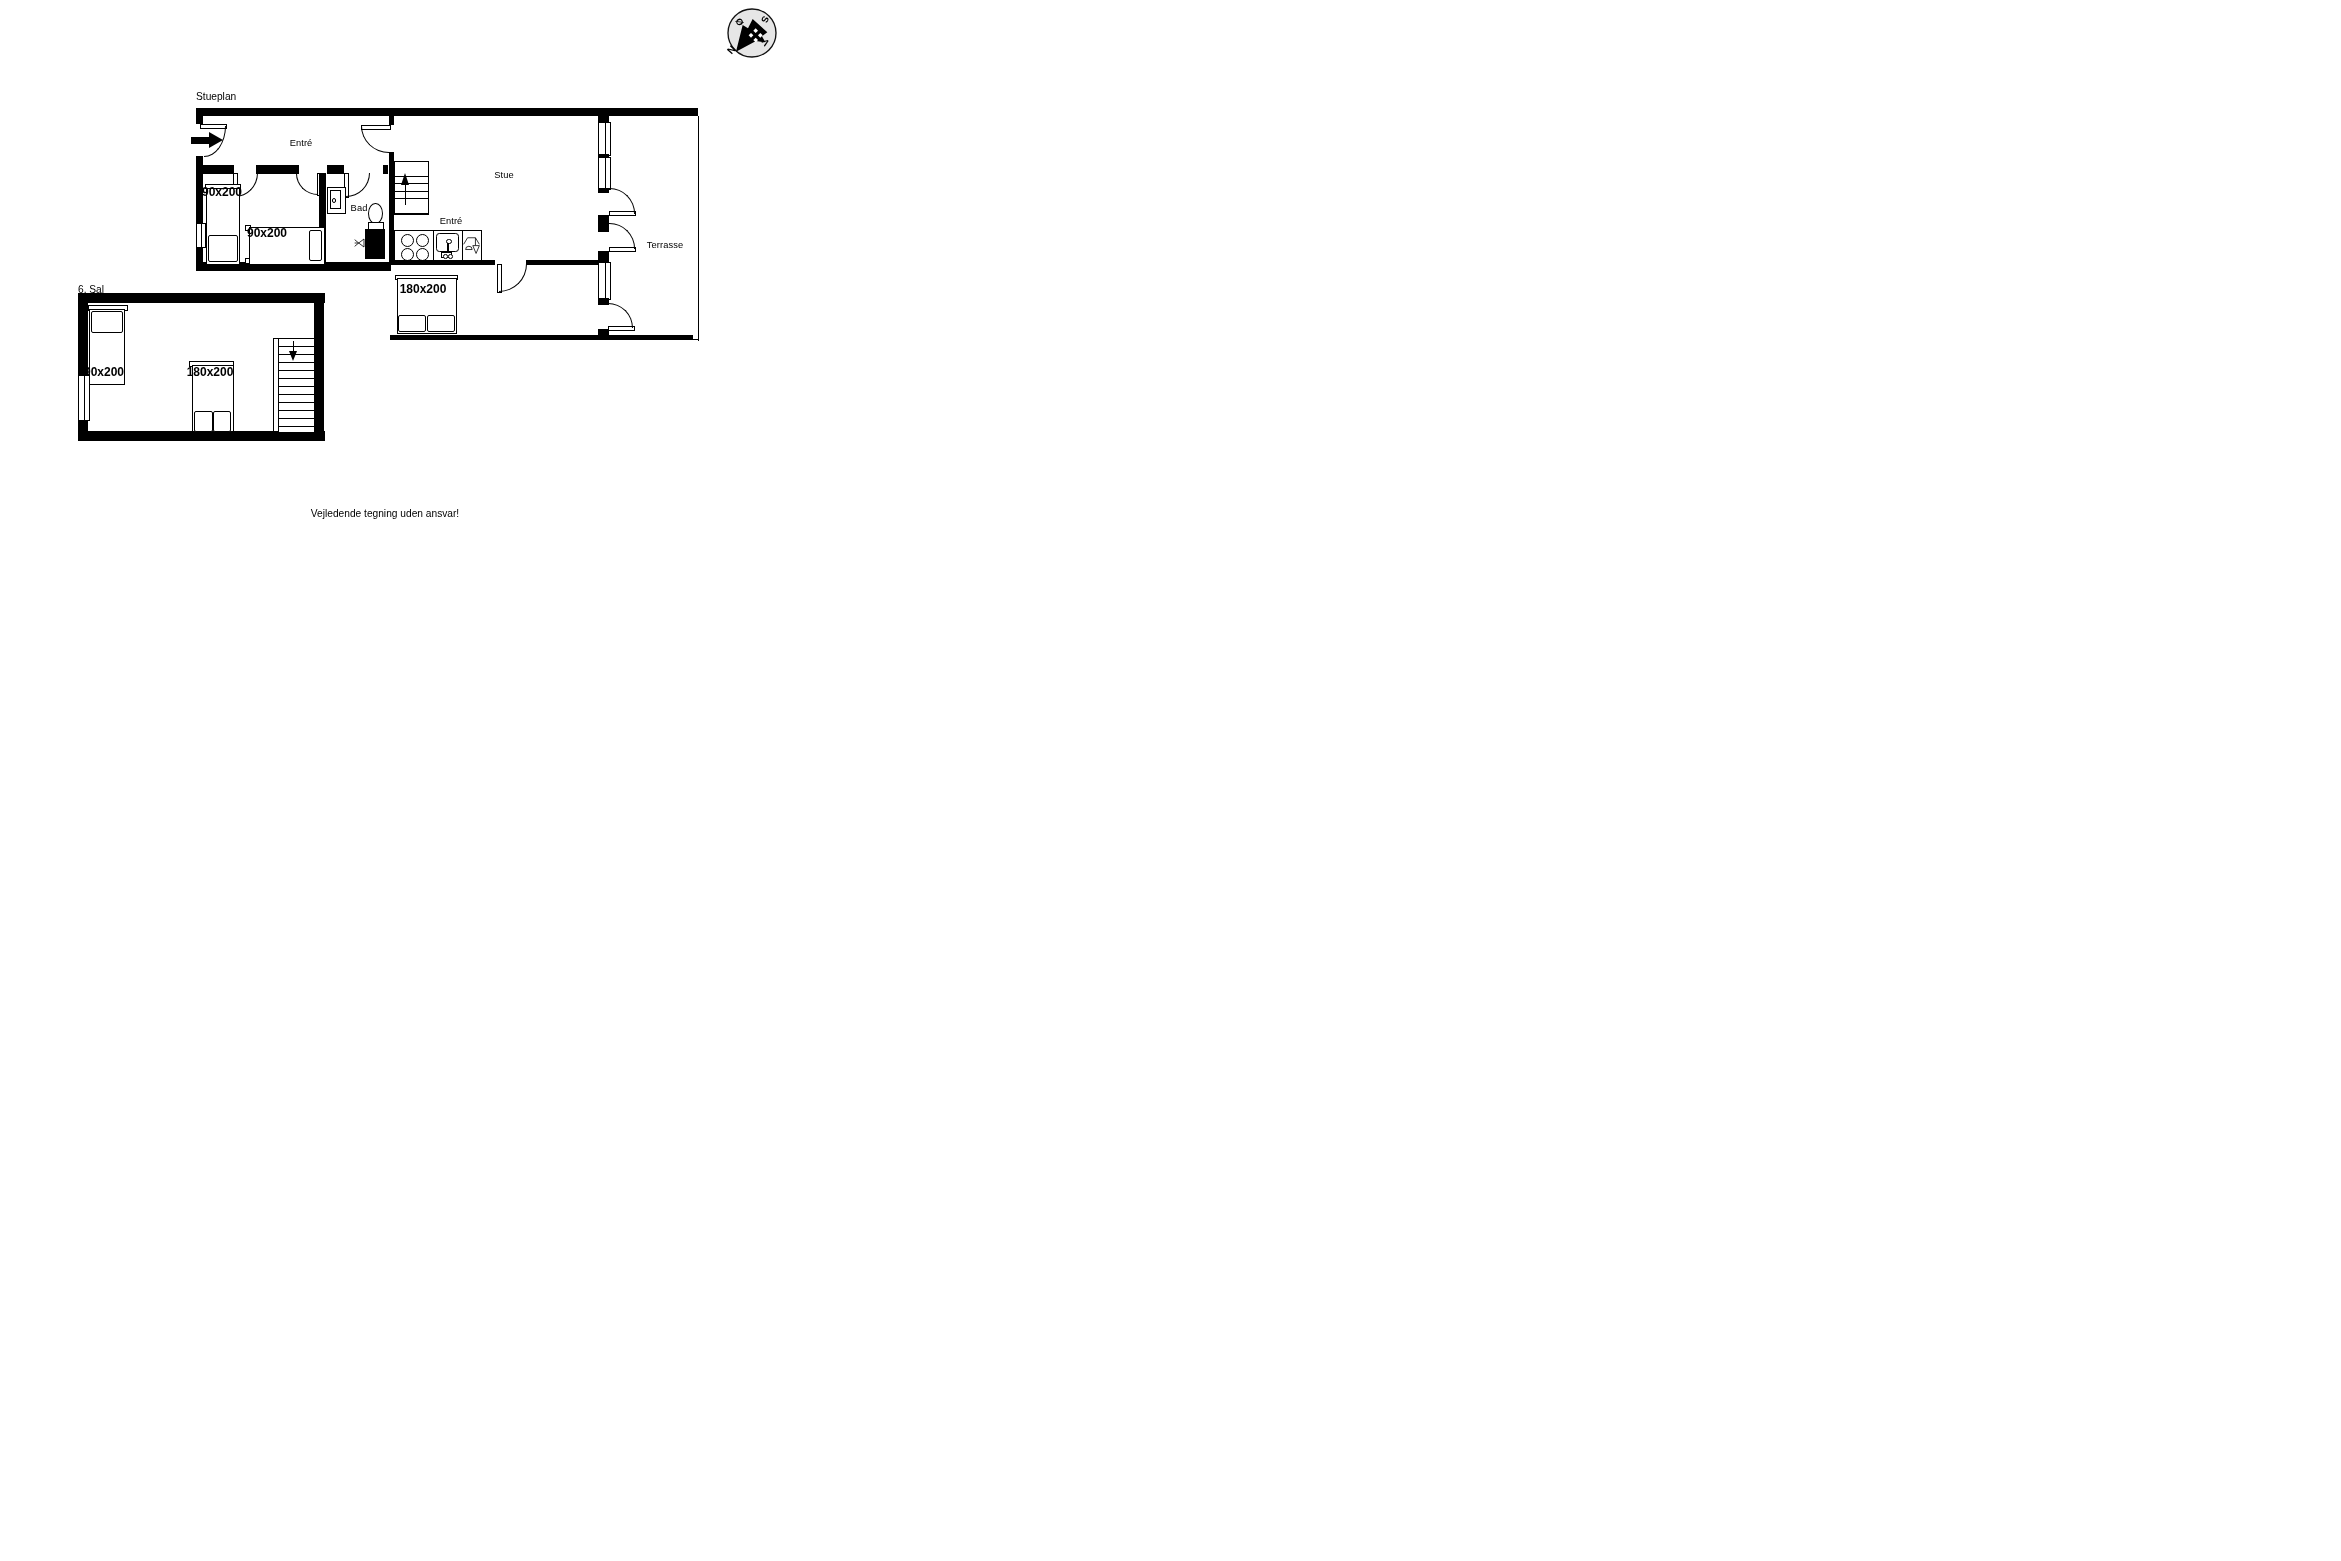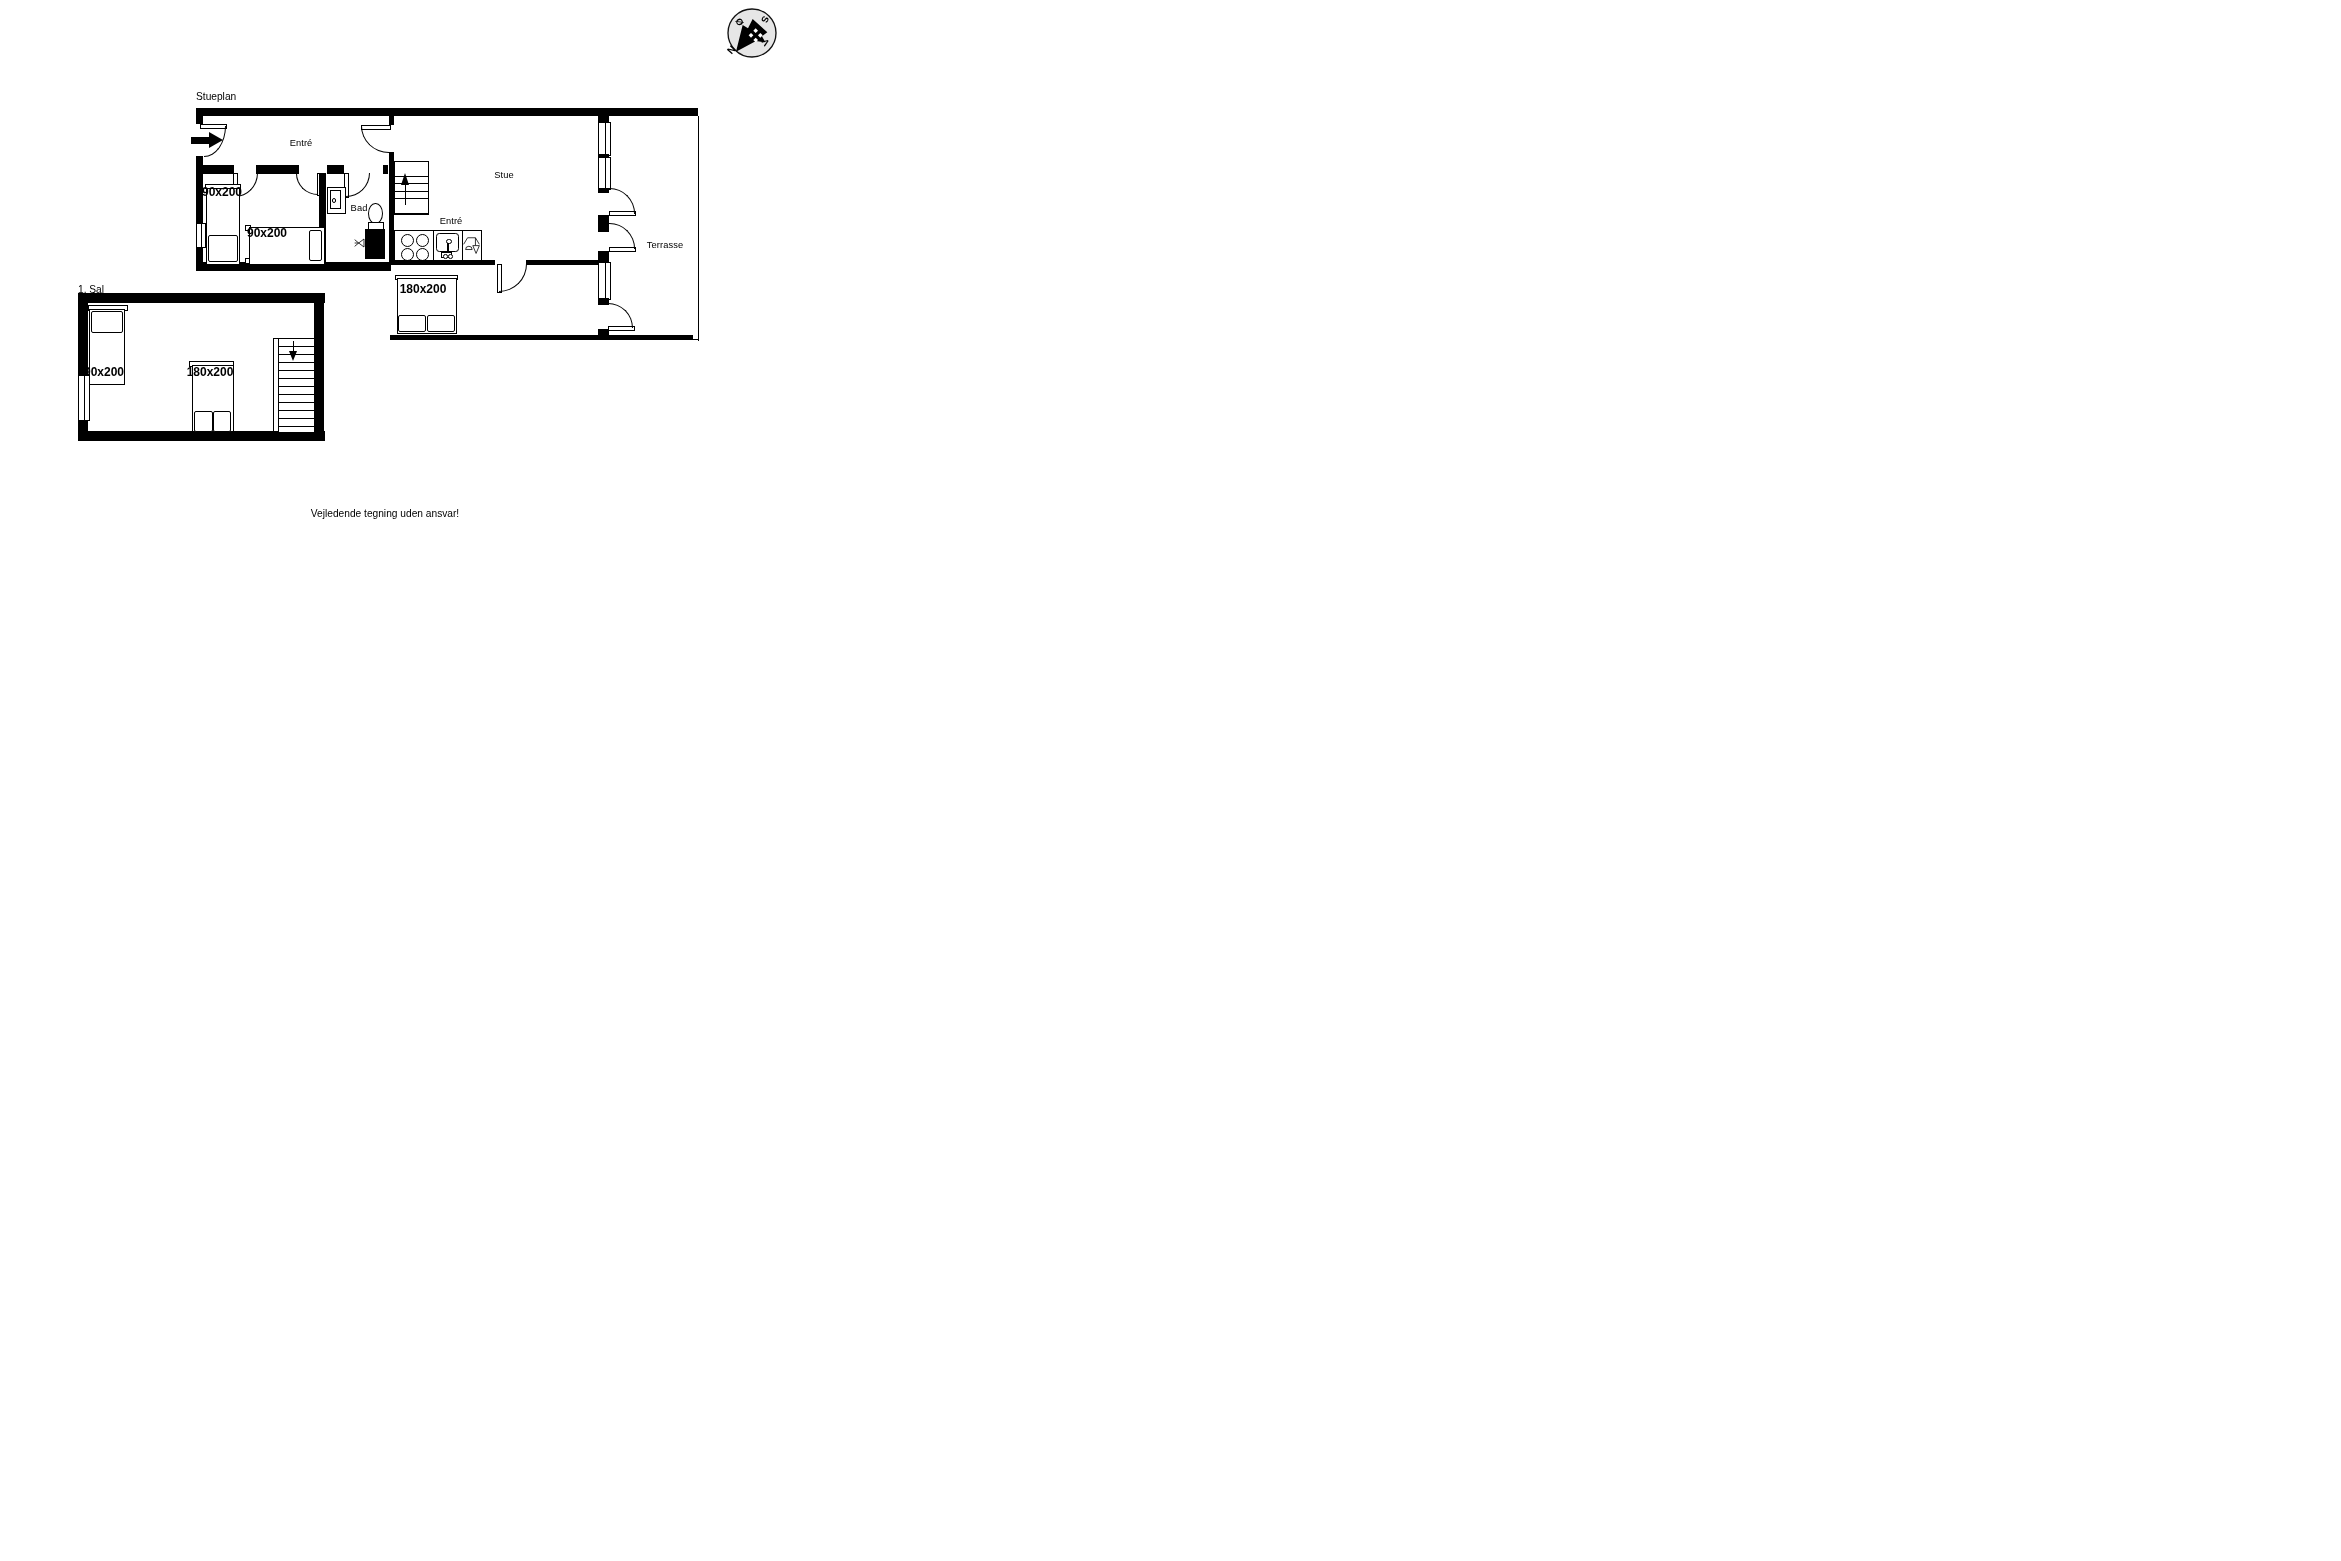--- a/index.html
+++ b/index.html
@@ -183,21 +183,21 @@
       <div class="glz-v"></div>
     </div>
   <div class="wall" style="left:598px;top:298px;width:11px;height:6.6px;"></div>
   <div class="leaf" style="left:608px;top:326px;width:24.5px;height:2.6px;"></div>
   <div class="arc arc-tr" style="left:608px;top:303px;width:24px;height:24px;"></div>
   <div class="wall" style="left:598px;top:329px;width:11px;height:6px;"></div>
 
   <div class="thin" style="left:698px;top:116px;width:1.1px;height:225px;"></div>
   <div class="thin" style="left:693px;top:339px;width:6px;height:1.1px;"></div>
 
-  <div class="floor-title" style="left:78px;top:284px;">1. Sal</div>
+  <div class="floor-title" style="left:78px;top:284px;">6. Sal</div>
 
   <div class="wall" style="left:78px;top:293px;width:247px;height:10px;"></div>
   <div class="wall" style="left:78px;top:293px;width:10px;height:147px;"></div>
   <div class="wall" style="left:314px;top:293px;width:10px;height:147px;"></div>
   <div class="wall" style="left:78px;top:431px;width:247px;height:10px;"></div>
   <div class="window" style="left:78px;top:375px;width:10px;height:44px;">
       <div class="glz-v"></div>
     </div>
 
   <div class="board" style="left:88px;top:305px;width:38px;height:4px;"></div>

